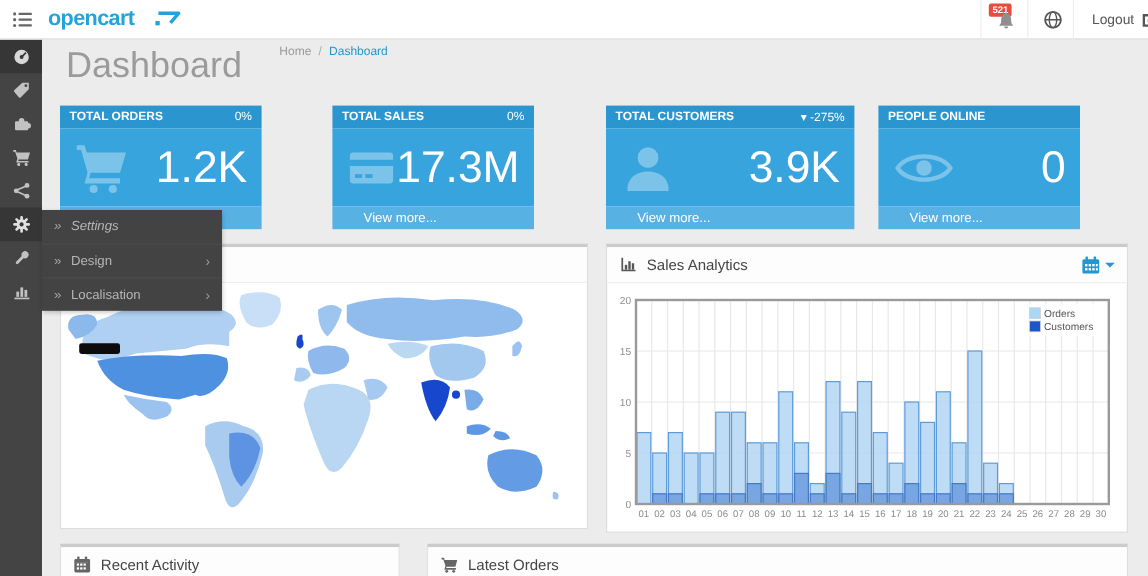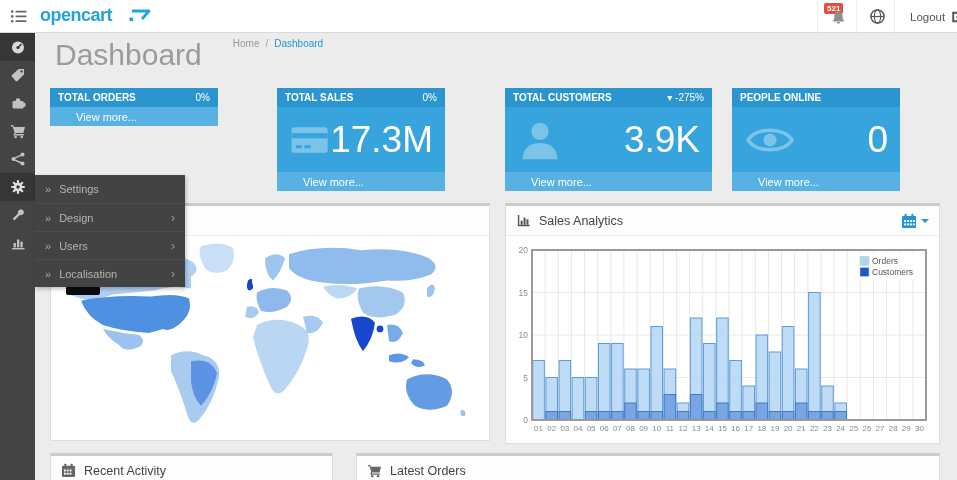--- a/index.html
+++ b/index.html
@@ -26,21 +26,21 @@
   
   #sidebar { position:absolute; left:0; top:33px; width:35px; height:447px; background:#444; z-index:40; }
   .sb-item { width:35px; height:28px; display:flex; align-items:center; justify-content:center; cursor:pointer; }
   .sb-item.active { background:#363636; }
 
   
   #flyout { position:absolute; left:35px; top:175px; width:150px; background:#434343; z-index:60;
             box-shadow:1px 2px 4px rgba(0,0,0,0.25); }
   .fly-item { height:28px; display:flex; align-items:center; padding:0 10px; color:#b5b5b5;
               font-size:11px; cursor:pointer; border-top:1px solid rgba(255,255,255,0.05); }
-  .fly-item:first-child { border-top:none; }
+  .fly-item:first-child { border-top:none;font-style:italic; }
   .dbl-chev { margin-right:8px; font-size:11px; color:#a8a8a8; }
   .dbl-chev::before { content:"\00BB"; }
   .fly-label { flex:1; }
   .chev-right { color:#9a9a9a; font-size:12px; }
   .chev-right::before { content:"\203A"; }
   #tooltip-frag { position:absolute; left:66px; top:286px; width:34px; height:9px; background:#0c0c0c;
                   border-radius:2px; z-index:55; }
 
   
   #page-head { position:absolute; left:55px; top:38px; display:flex; align-items:flex-start; z-index:10;gap:15px; }
@@ -60,21 +60,21 @@
                justify-content:space-between; padding:0 12px 0 12px; }
   .tile-value { color:#fff; font-size:37px; font-weight:400; }
   .tile-foot { height:19px; background:#58b1e3; color:#fff; font-size:11px; display:flex;
                align-items:center; padding:0 26px; cursor:pointer; }
 
   
   .panel { position:absolute; background:#fff; border:1px solid #ddd; border-top:3px solid #cbcbcb; z-index:15; }
   .panel-head { height:30px; display:flex; align-items:center; gap:8px; padding:0 10px;
                 border-bottom:1px solid #eee; color:#444; font-size:12.5px; background:#fdfdfd; }
   #panel-map    { left:50px;  top:203px; width:440px; height:238px; }
-  #panel-sales  { left:505px; top:203px; width:435px; height:241px;text-align:center; }
+  #panel-sales  { left:505px; top:203px; width:435px; height:241px; }
   #panel-recent { left:50px;  top:453px; width:283px; height:60px; }
   #panel-latest { left:356px; top:453px; width:584px; height:60px; }
   #map-mount { position:relative; width:438px; height:204px; overflow:hidden; background:#fff; }
   #chart-mount { padding:4px 6px 0 4px; }
   #cal-btn { margin-left:auto; display:flex; align-items:center; gap:4px; cursor:pointer; }
   .caret-down { width:0; height:0; border-left:4px solid transparent; border-right:4px solid transparent;
                 border-top:4px solid #2196d1; }
 </style>
 </head>
 <body>
@@ -205,44 +205,49 @@
       <span class="dbl-chev"></span>
       <span class="fly-label">Settings</span>
     </div>
     <div class="fly-item">
       <span class="dbl-chev"></span>
       <span class="fly-label">Design</span>
       <span class="chev-right"></span>
     </div>
     <div class="fly-item">
       <span class="dbl-chev"></span>
-      <span class="fly-label">Users</span>
-      <span class="chev-right"></span>
-    </div>
-    <div class="fly-item">
-      <span class="dbl-chev"></span>
       <span class="fly-label">Localisation</span>
       <span class="chev-right"></span>
     </div>
   </div>
   <div id="tooltip-frag"></div>
 
   <div id="page-head">
     <span id="page-title">Dashboard</span>
     <span id="breadcrumb">
       <span class="bc-link">Home</span>
       <span class="sep"></span>
       <span class="bc-current">Dashboard</span>
     </span>
   </div>
 
   <div class="tile" style="left:50px">
     <div class="tile-head">
       <span>TOTAL ORDERS</span>
       <span class="tile-change">0%</span>
+    </div>
+    <div class="tile-body">
+      <svg width="48" height="44" viewBox="0 0 48 44">
+        <g fill="rgba(255,255,255,0.35)">
+          <path d="M2 3h6.5l1.8 6H43l-5 17H13.5l-1.2 4.5H38V35H8.4l2.6-9L5.6 7H2z"></path>
+          <circle cx="16" cy="39.5" r="3.4"></circle>
+            <circle cx="32" cy="39.5" r="3.4"></circle>
+        </g>
+      </svg>
+      <span class="tile-value">1.2K</span>
     </div>
     <div class="tile-foot">View more...</div>
   </div>
 
   <div class="tile" style="left:277px">
     <div class="tile-head">
       <span>TOTAL SALES</span>
       <span class="tile-change">0%</span>
     </div>
     <div class="tile-body">

